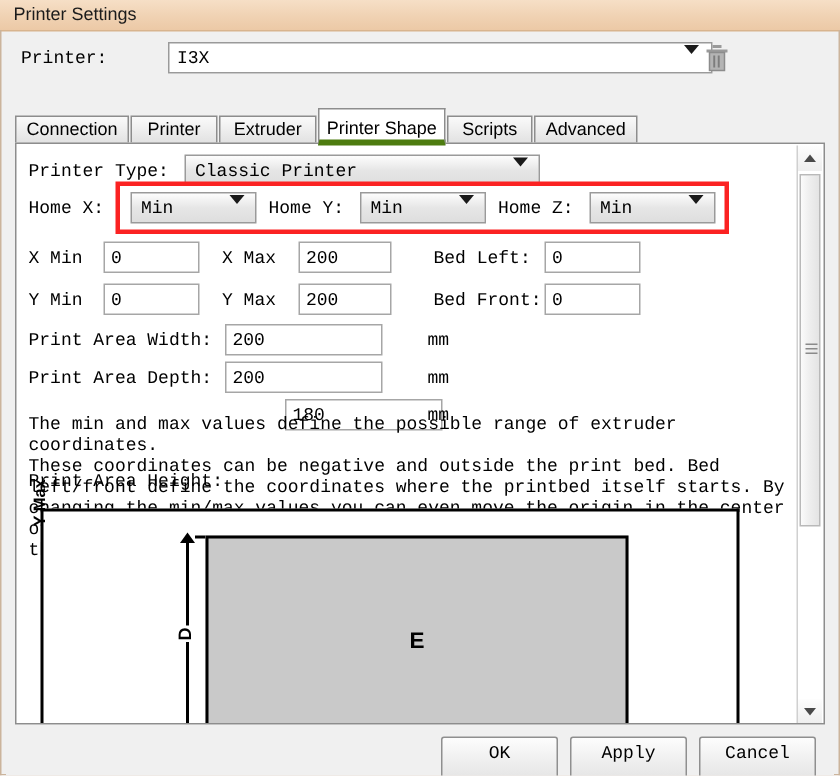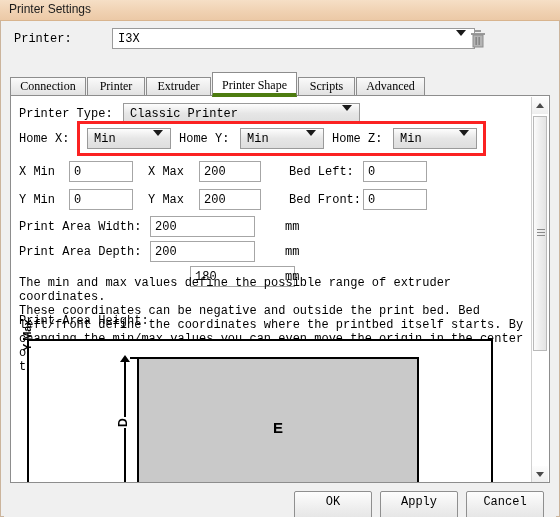--- a/index.html
+++ b/index.html
@@ -71,21 +71,21 @@
   
   .tabstrip {
     position: absolute; left: 6px; top: 53px;
     width: 540px; height: 21px;
   }
   .tab {
     position: absolute; top: 2px; height: 19px;
     background: linear-gradient(to bottom, #fafafa 0%, #e2e2e2 100%);
     border: 1px solid #8d8d8d;
     box-sizing: border-box;
-    font-family: Liberation Serif, serif;
+    font-family: Liberation Sans, sans-serif;
     font-size: 12px; color: #000;
     text-align: center; line-height: 17px;
     white-space: nowrap;
   }
   .tab.active {
     top: -3px; height: 25px;
     background: #ffffff;
     border-bottom: 4px solid #4d7c0f;
     line-height: 25px;
     z-index: 5;

